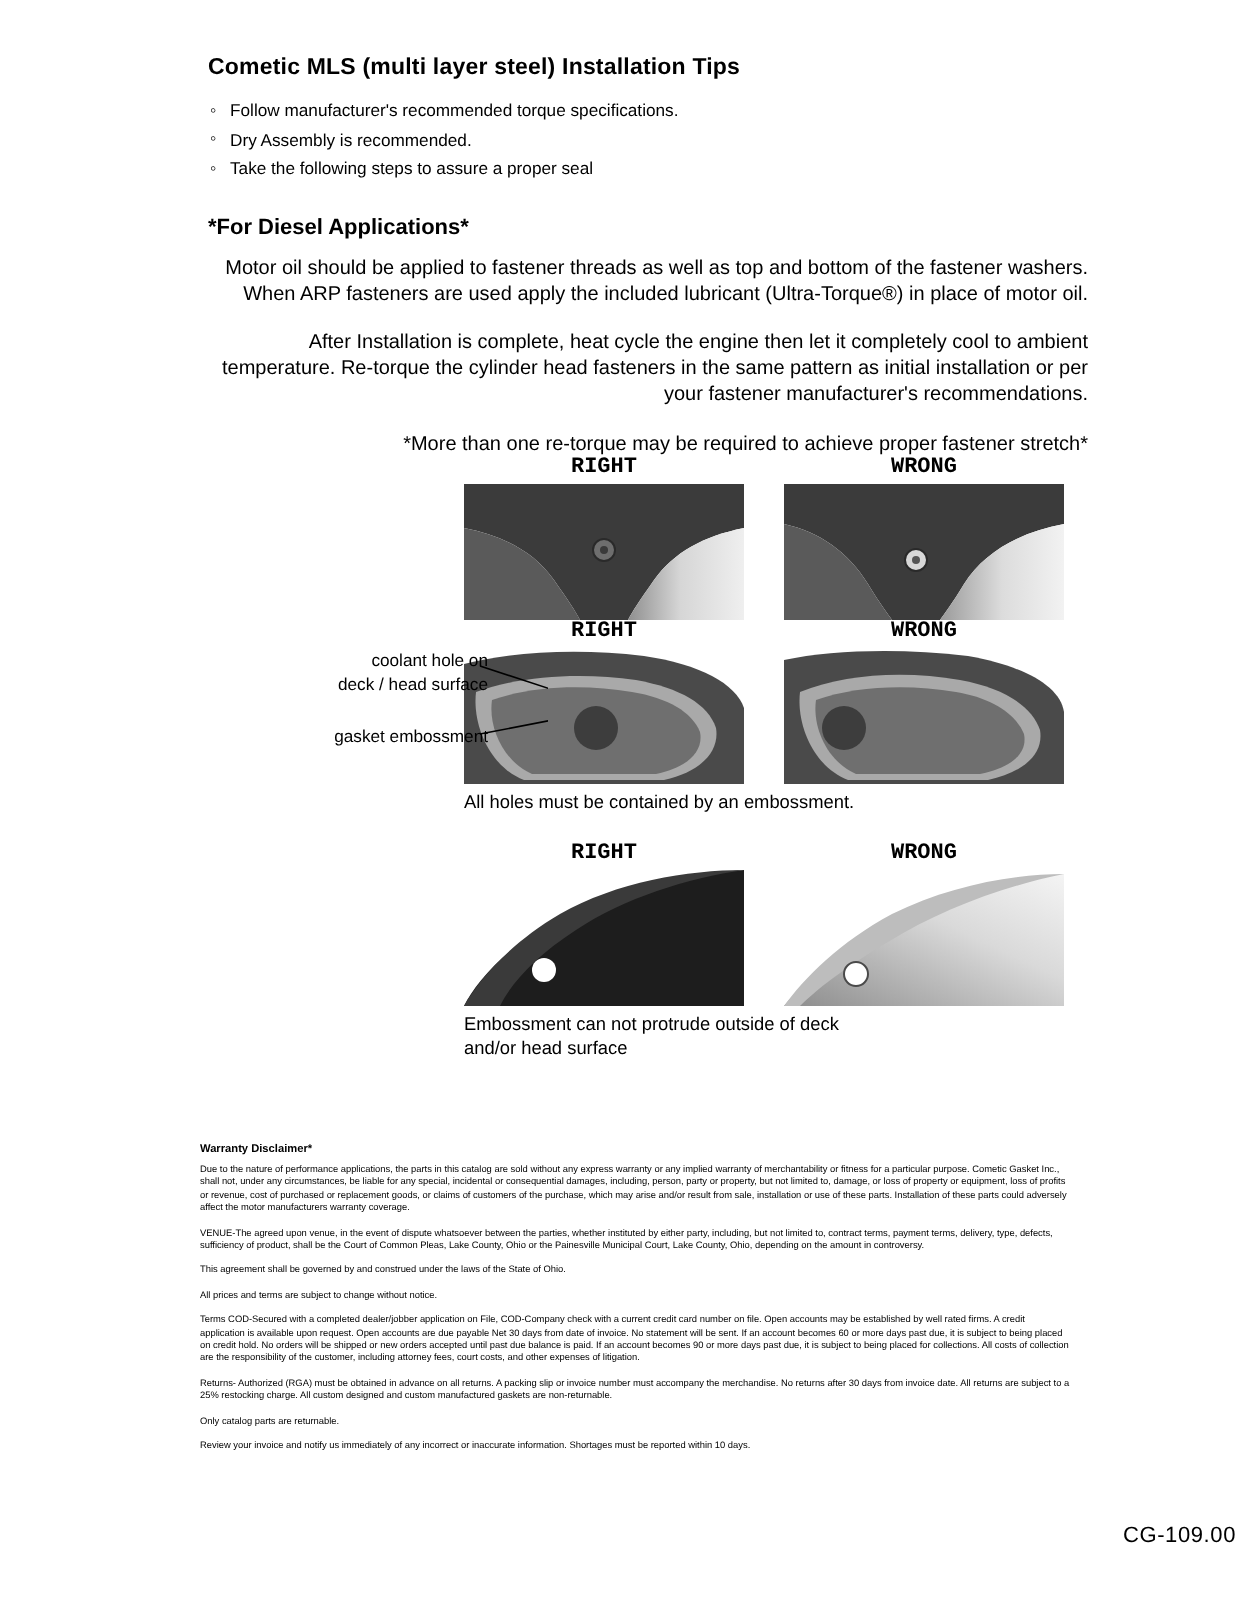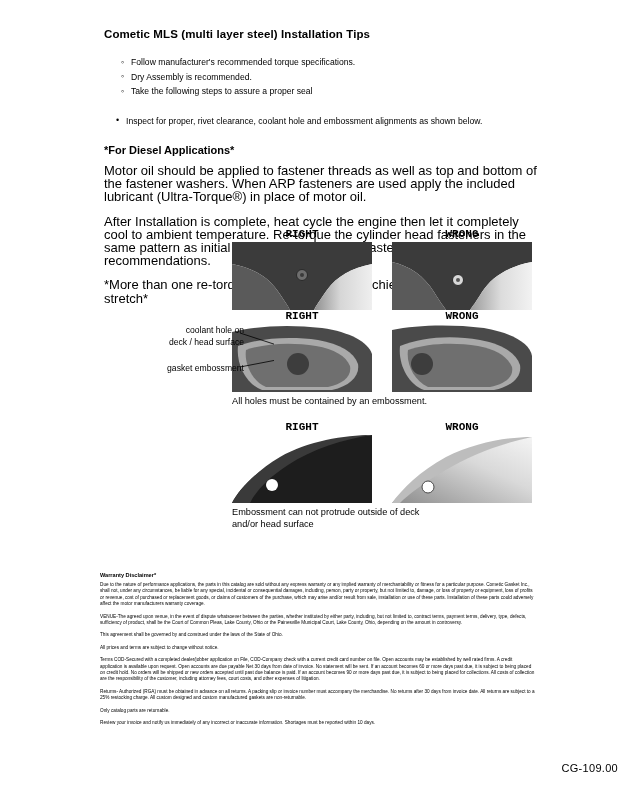--- a/index.html
+++ b/index.html
@@ -29,21 +29,21 @@
     width: 440px;
   }
   h1.title {
     font-size: 11.5px;
     font-weight: bold;
     margin: 0 0 9px 0;
     letter-spacing: 0.1px;
   }
   ul.bullets {
     list-style: none;
-    margin: 16px;
+    margin: 0;
     padding: 0;
   }
   ul.bullets > li {
     font-size: 8.6px;
     line-height: 13.5px;
     position: relative;
     padding-left: 11px;
     margin-bottom: 1px;
   }
   ul.bullets > li:before {
@@ -71,23 +71,24 @@
     left: 12px;
     top: -0.5px;
     font-size: 9px;
   }
   h2.subhead {
     font-size: 11px;
     font-weight: bold;
     margin: 16px 0 8px 0;
   }
   p.body {
-    font-size: 13px;
+    font-size: 10px;
     line-height: 13.2px;
     margin: 0 0 11px 0;
+    text-align: right;
   }
   p.body.last { margin-bottom: 0; }
 
   
   .figures {
     position: absolute;
     left: 232px;
     top: 228px;
     width: 300px;
   }
@@ -168,21 +169,20 @@
 
   <div class="content">
     <h1 class="title">Cometic MLS (multi layer steel) Installation Tips</h1>
 
     <ul class="bullets">
       <li>Follow manufacturer's recommended torque specifications.</li>
       <li>Dry Assembly is recommended.</li>
       <li>Take the following steps to assure a proper seal</li>
     </ul>
     <ul class="sub">
-      <li>Inspect for proper, rivet clearance, coolant hole and embossment alignments as shown below.</li>
     </ul>
 
     <h2 class="subhead">*For Diesel Applications*</h2>
     <p class="body">Motor oil should be applied to fastener threads as well as top and bottom of the fastener washers. When ARP fasteners are used apply the included lubricant (Ultra-Torque®) in place of motor oil.</p>
     <p class="body">After Installation is complete, heat cycle the engine then let it completely cool to ambient temperature. Re-torque the cylinder head fasteners in the same pattern as initial installation or per your fastener manufacturer's recommendations.</p>
     <p class="body last">*More than one re-torque may be required to achieve proper fastener stretch*</p>
   </div>
 
   <div class="figures">
 

